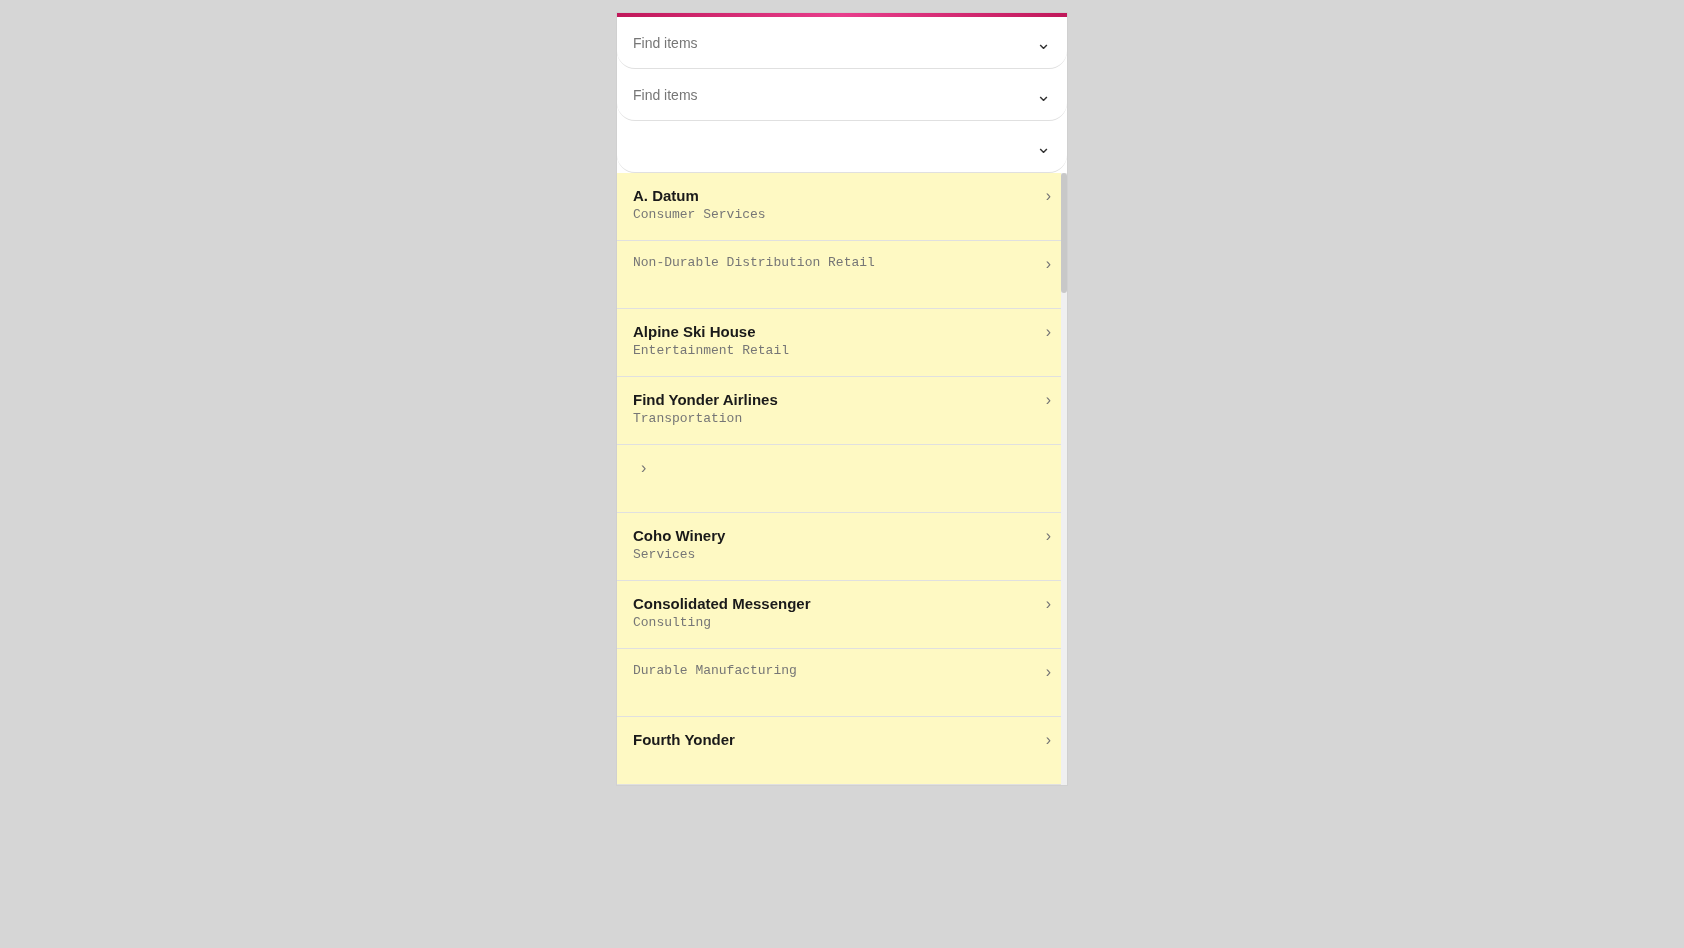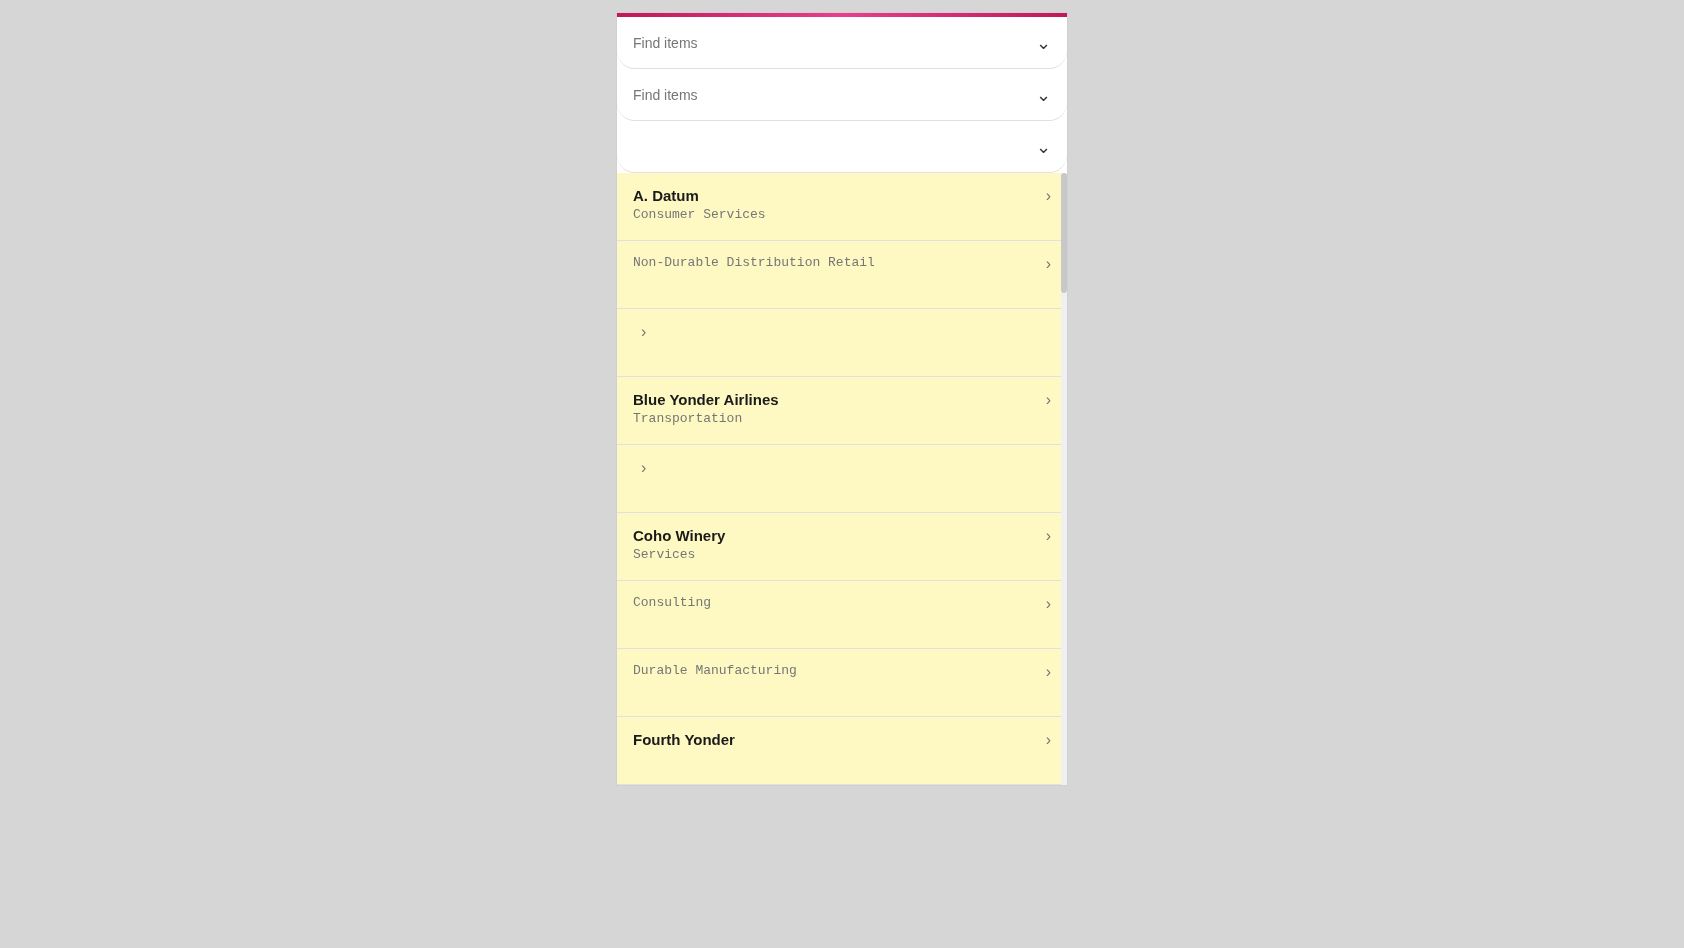--- a/index.html
+++ b/index.html
@@ -164,45 +164,50 @@
       </div>
 
       <div class="list-item">
         <div class="list-item-content">
           <span class="item-subtitle">Non-Durable Distribution Retail</span>
         </div>
         <span class="chevron-right">›</span>
       </div>
 
       <div class="list-item">
-        <span class="chevron-right">›</span>
-      </div>
-
-      <div class="list-item">
-        <div class="list-item-content">
-          <span class="item-name">Blue Yonder Airlines</span>
+        <div class="list-item-content">
+          <span class="item-name">Alpine Ski House</span>
+          <span class="item-subtitle">Entertainment Retail</span>
+        </div>
+        <span class="chevron-right">›</span>
+      </div>
+
+      <div class="list-item">
+        <div class="list-item-content">
+          <span class="item-name">Find Yonder Airlines</span>
           <span class="item-subtitle">Transportation</span>
         </div>
         <span class="chevron-right">›</span>
       </div>
 
       <div class="list-item">
         <span class="chevron-right">›</span>
       </div>
 
       <div class="list-item">
         <div class="list-item-content">
           <span class="item-name">Coho Winery</span>
           <span class="item-subtitle">Services</span>
         </div>
         <span class="chevron-right">›</span>
       </div>
 
       <div class="list-item">
         <div class="list-item-content">
+          <span class="item-name">Consolidated Messenger</span>
           <span class="item-subtitle">Consulting</span>
         </div>
         <span class="chevron-right">›</span>
       </div>
 
       <div class="list-item">
         <div class="list-item-content">
           <span class="item-subtitle">Durable Manufacturing</span>
         </div>
         <span class="chevron-right">›</span>

